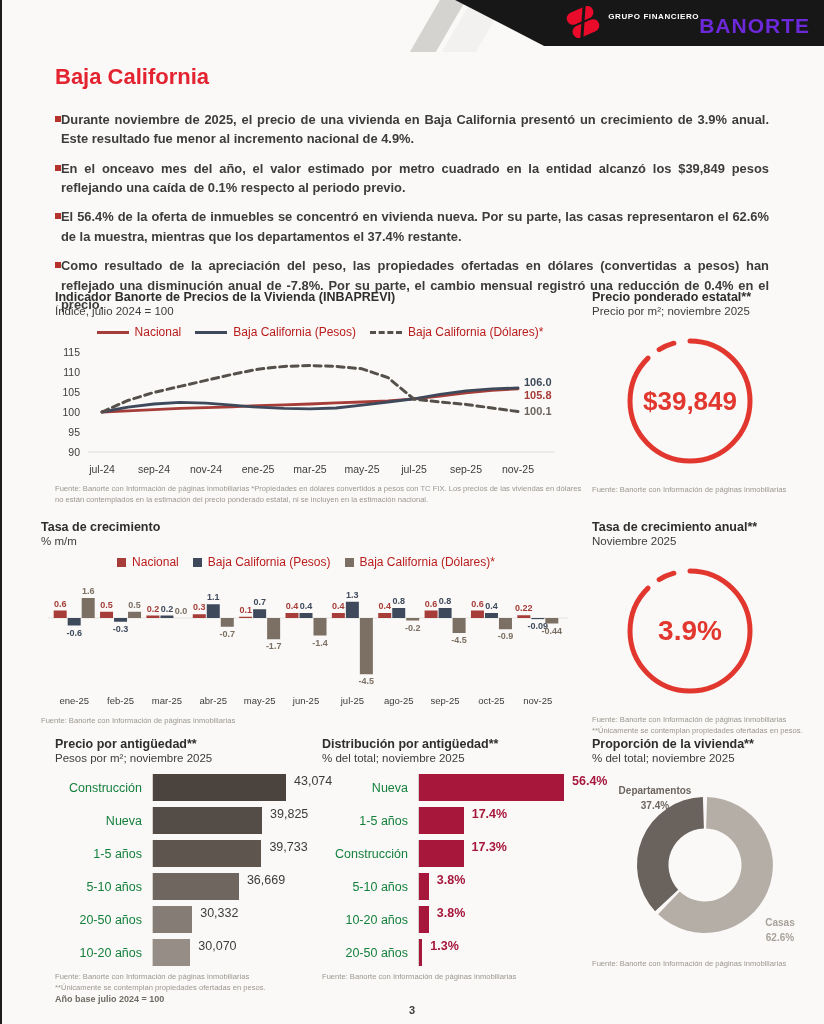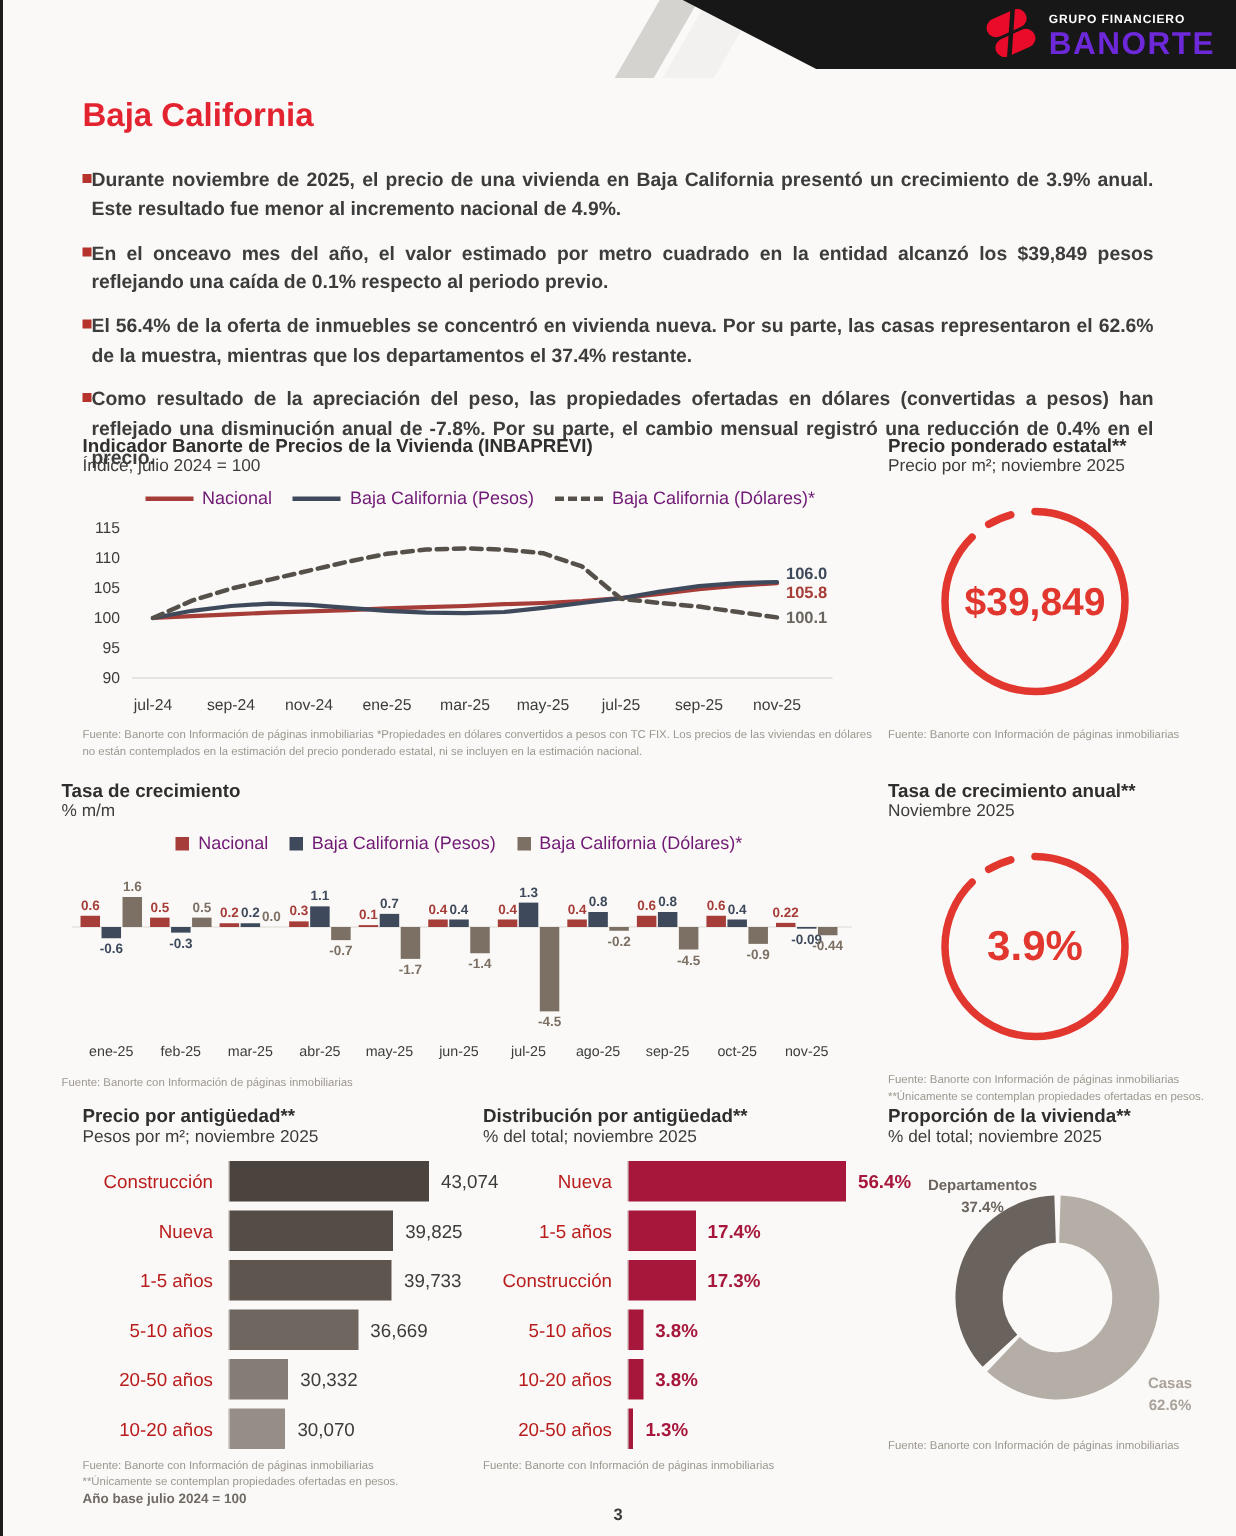--- a/index.html
+++ b/index.html
@@ -6,56 +6,56 @@
   .page{position:relative;width:824px;height:1024px;background:#FAF9F7;overflow:hidden;
         font-family:"Liberation Sans",sans-serif;color:#3C3C3C;}
   .edge-artifact{position:absolute;left:0;top:0;width:2px;height:100%;background:#1d1d1d;}
 
   
   .banner{position:absolute;top:0;left:400px;width:424px;height:46px;}
   .banner .grayband{position:absolute;top:-4px;left:26px;width:26px;height:56px;background:#D5D3D0;transform:skewX(-30deg);}
   .banner .whiteband{position:absolute;top:-4px;left:58px;width:34px;height:56px;background:#F2F1EF;transform:skewX(-30deg);}
   .banner .dark{position:absolute;inset:0;background:#171717;clip-path:polygon(13% 0,100% 0,100% 100%,34% 100%);}
   .logo{position:absolute;right:14px;top:6px;display:flex;align-items:center;gap:8px;}
-  .brand-text{display:flex;flex-direction:column;line-height:1;}
+  .brand-text{display:flex;flex-direction:row;line-height:1;}
   .brand-top{font-size:8px;font-weight:700;letter-spacing:.6px;color:#fff;}
   .brand-name{font-size:21px;font-weight:800;letter-spacing:1px;color:#6d28d9;margin-top:2px;}
 
   
   .page-title{position:absolute;left:55px;top:64px;font-size:22px;font-weight:800;color:#E32430;}
   .bullets{position:absolute;left:55px;top:110px;width:714px;}
   .bullet{display:flex;margin-bottom:10px;}
   .bullet .sq{flex:none;width:6px;height:6px;background:#B5332C;margin-top:6px;}
   .bullet p{margin:0;font-size:12.9px;font-weight:700;line-height:1.5;color:#3C3C3C;text-align:justify;}
 
   
   .sec{position:absolute;}
   .sec-title{font-size:12.5px;font-weight:800;color:#2E2E2E;}
   .sec-sub{font-size:11.5px;color:#3C3C3C;margin-top:1px;}
   .fn{font-size:7.6px;color:#9C968F;line-height:1.4;}
   .fn-bold{font-size:9px;color:#6F6A64;font-weight:700;margin-top:1px;}
 
   .legend{display:flex;justify-content:center;align-items:center;gap:14px;margin-top:7px;height:16px;}
-  .legend-item{display:flex;align-items:center;gap:6px;font-size:12px;color:#701a75;}
+  .legend-item{display:flex;align-items:center;gap:6px;font-size:12px;color:#b91c1c;}
   .lsw{width:32px;border-top:3px solid;}
   .lsw.dashed{border-top-style:dashed;}
   .sqsw{width:9px;height:9px;display:inline-block;}
 
   
   .kpi{position:absolute;width:225px;}
   .kpi-circle-wrap{position:relative;width:160px;height:140px;margin:14px 0 0 18px;}
   .kpi-value{position:absolute;inset:0;display:flex;align-items:center;justify-content:center;
              font-size:26px;font-weight:800;color:#E1372E;}
   .kpi-value.big{font-size:28px;}
   .kpi .fn{margin-top:14px;}
 
   
   .hrow{display:flex;align-items:center;height:27px;margin-bottom:6px;}
-  .hrow .hlabel{width:92px;text-align:right;padding-right:10px;font-size:12.5px;color:#b91c1c;flex:none;}
-  .hrow .htrack{position:relative;flex:1;height:27px;border-left:1px solid #D3CFCA;display:flex;align-items:center;}
+  .hrow .hlabel{width:92px;text-align:right;padding-right:10px;font-size:12.5px;color:#15803d;flex:none;}
+  .hrow .htrack{position:relative;flex:1;height:27px;border-left:1px solid #D3CFCA;display:flex;align-items:flex-start;}
   .hrow .hbar{height:27px;flex:none;}
   .hrow .hval{margin-left:8px;font-size:12.5px;color:#3C3C3C;white-space:nowrap;}
   .crimson .hval{color:#A6173B;font-weight:700;}
 
   
   .donut-label{position:absolute;font-size:10px;font-weight:700;line-height:1.5;}
   .donut-label.dep{left:8px;top:46px;width:110px;text-align:center;color:#6C655F;}
   .donut-label.cas{left:148px;top:178px;width:80px;text-align:center;color:#A9A29B;}
 
   .page-num{position:absolute;left:0;right:0;bottom:8px;text-align:center;font-size:11px;font-weight:700;color:#3C3C3C;}

